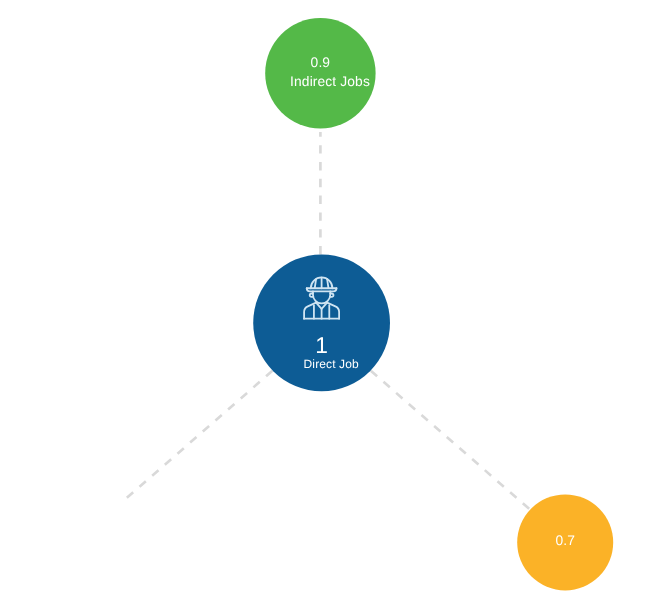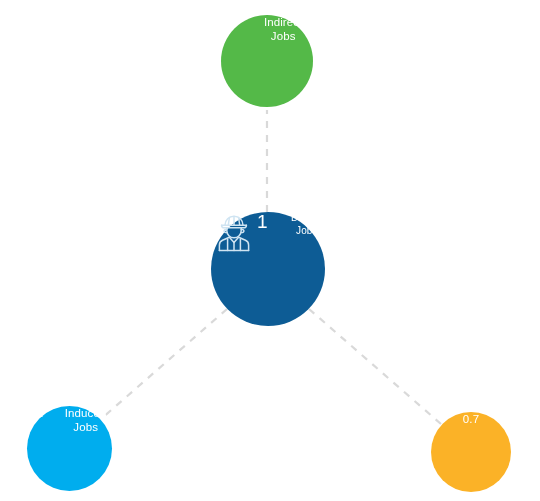--- a/index.html
+++ b/index.html
@@ -22,21 +22,22 @@
     position: absolute;
     left: 0;
     top: 0;
     width: 540px;
     height: 501px;
   }
   .node {
     position: absolute;
     border-radius: 50%;
     display: flex;
-    flex-direction: row;
+    flex-direction: column;
+    align-items: center;
     justify-content: center;
     box-sizing: border-box;
     color: #ffffff;
     text-align: center;
     line-height: 1.25;
   }
   .node-value {
     font-size: 11.5px;
     font-weight: 400;
     letter-spacing: 0.1px;
@@ -132,22 +133,18 @@
         <path d="M16.6 27.6v11"></path>
         <path d="M29.4 27.6v11"></path>
 
         <path d="M8.4 38.6h29.2"></path>
       </svg>
     </span>
     <div class="node-value">1</div>
     <div class="node-label">Direct Job</div>
   </div>
 
-  <div class="node" id="node-induced" style="background:#00adee;">
-    <div class="node-value">2.1</div>
-    <div class="node-label">Induced Jobs</div>
-  </div>
 
   <div class="node" id="node-supply" style="background:#fbb227;">
     <div class="node-value">0.7</div>
   </div>
 
 </div>
 
 </body></html>

